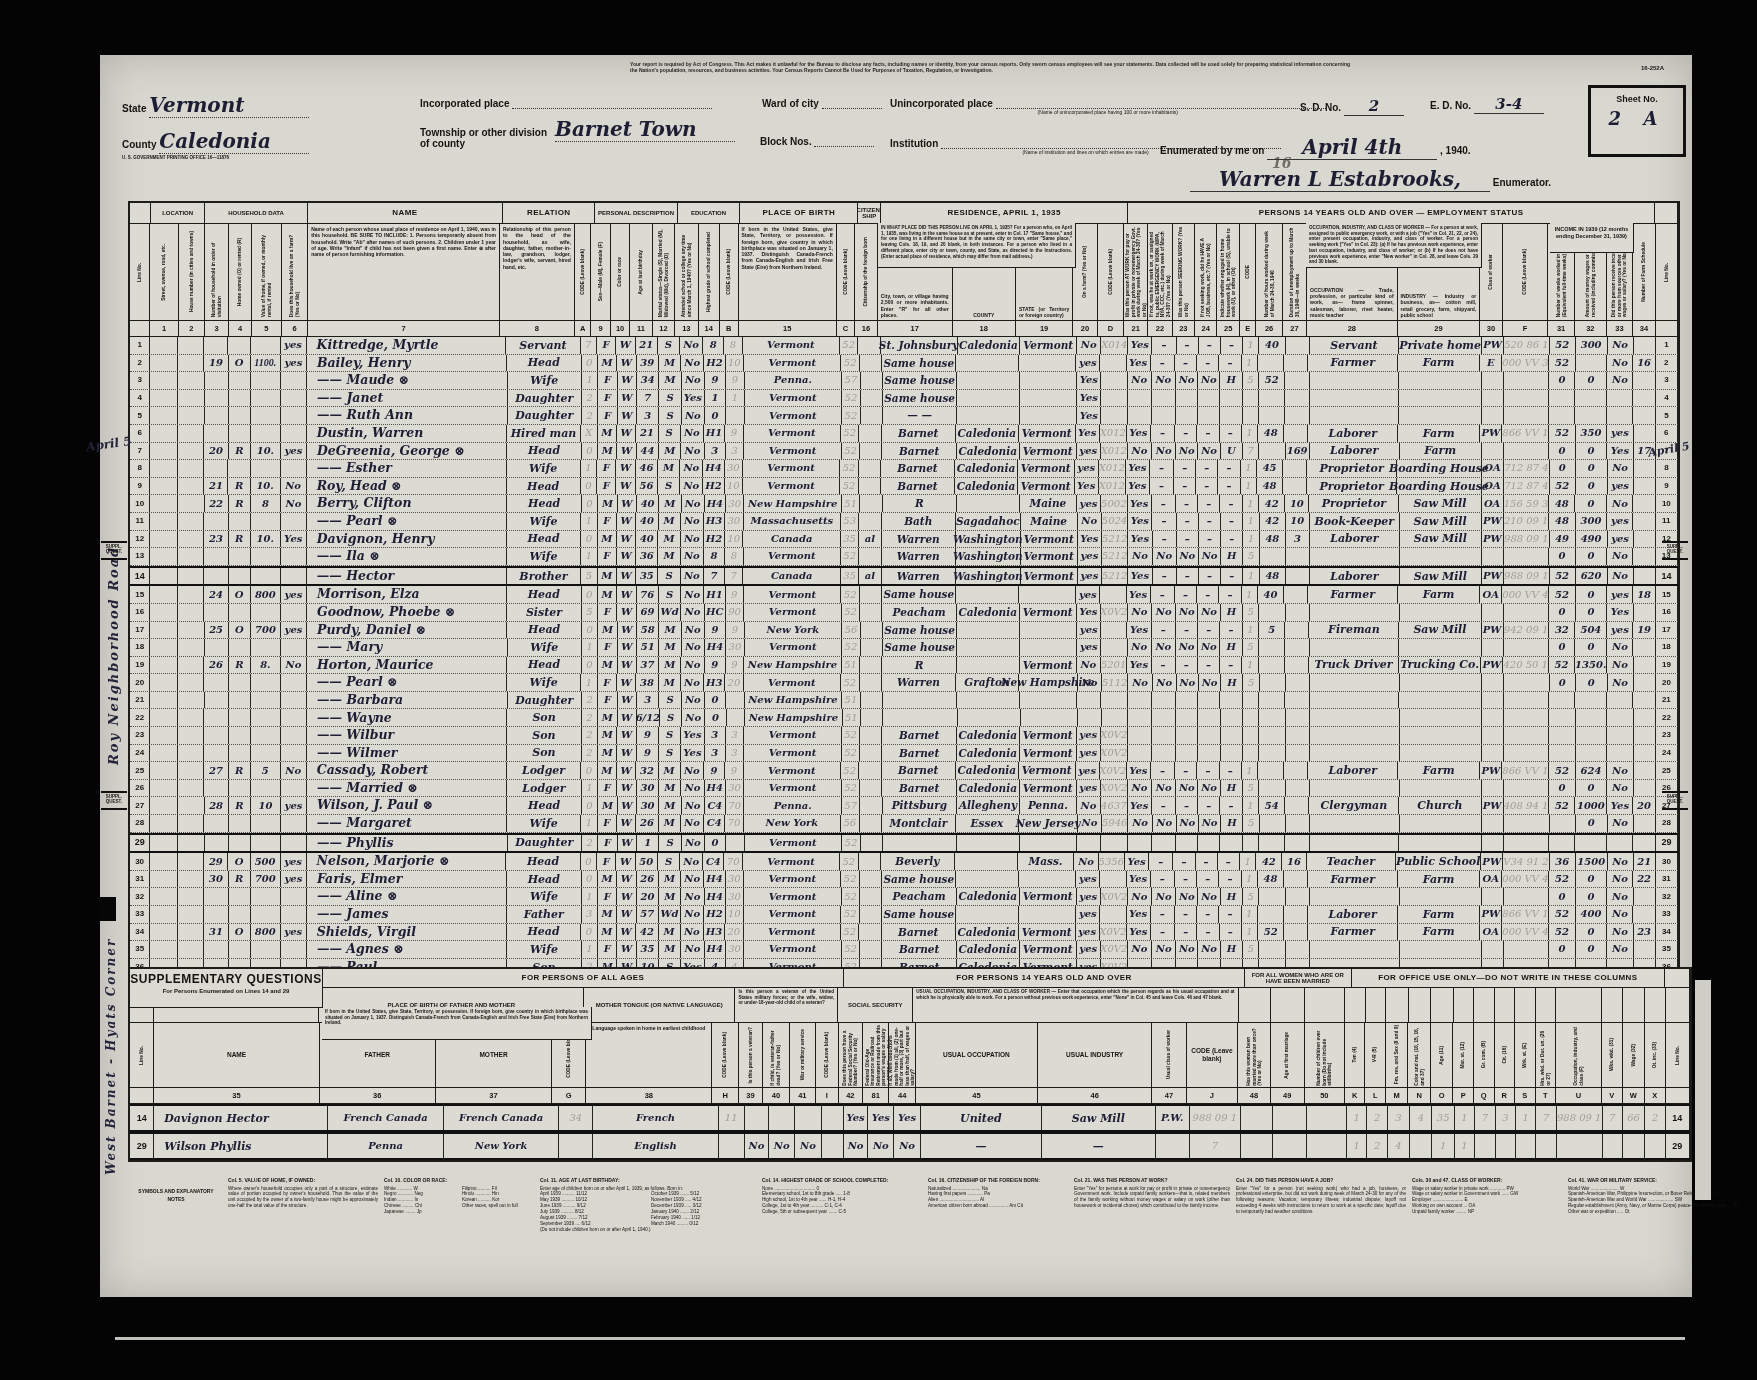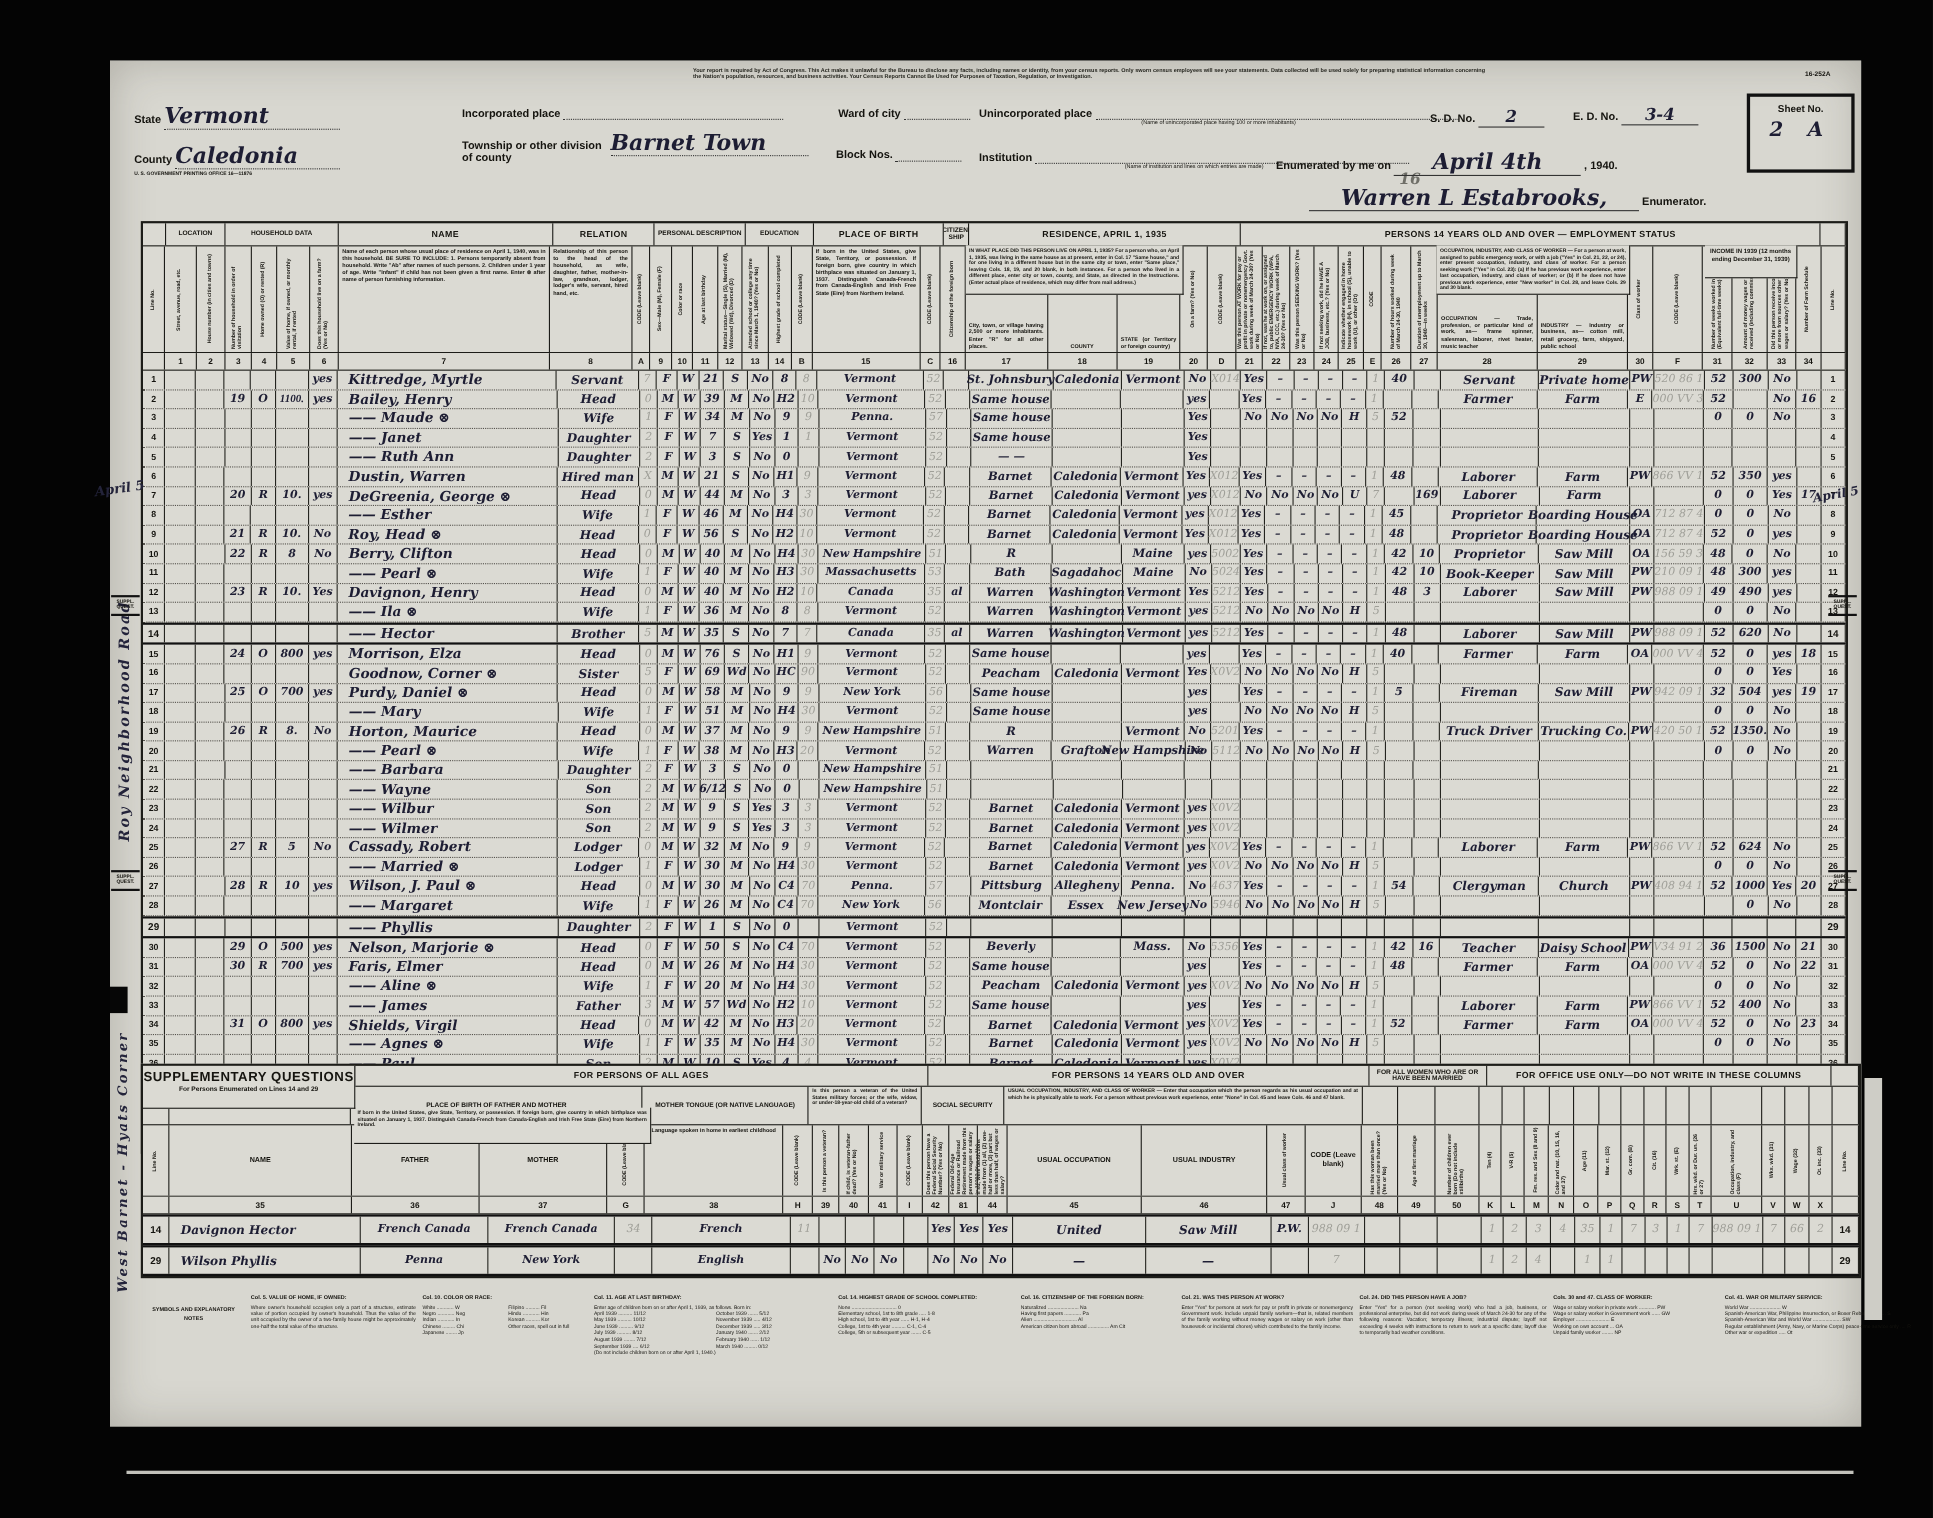--- a/index.html
+++ b/index.html
@@ -993,21 +993,21 @@
           <div class="cell lnc col-ln2" style="width: 22px;">15</div>
         </div>
         <div class="trow" style="height: 16.6px;">
           <div class="cell lnc col-ln" style="width: 20px;">16</div>
           <div class="cell col-street hw" style="width: 28px;"></div>
           <div class="cell col-hno hw" style="width: 26px;"></div>
           <div class="cell col-hh hw" style="width: 24px;"></div>
           <div class="cell col-own hw" style="width: 22px;"></div>
           <div class="cell col-val hw" style="width: 30px;"></div>
           <div class="cell col-farm hw" style="width: 26px;"></div>
-          <div class="cell col-name hw" style="width: 196px;">Goodnow, Corner ⊗</div>
+          <div class="cell col-name hw" style="width: 196px;">Goodnow, Phoebe ⊗</div>
           <div class="cell col-rel hw" style="width: 76px;">Sister</div>
           <div class="cell col-cA pc" style="width: 16px;">5</div>
           <div class="cell col-sex hw" style="width: 19px;">F</div>
           <div class="cell col-race hw" style="width: 19px;">W</div>
           <div class="cell col-age hw" style="width: 22px;">69</div>
           <div class="cell col-mar hw" style="width: 22px;">Wd</div>
           <div class="cell col-sch hw" style="width: 23px;">No</div>
           <div class="cell col-grade hw" style="width: 21px;">HC</div>
           <div class="cell col-cB pc" style="width: 18px;">90</div>
           <div class="cell col-pob hw" style="width: 100px;">Vermont</div>
@@ -1636,21 +1636,21 @@
           <div class="cell col-cD pc" style="width: 26px;">5356</div>
           <div class="cell col-w21 hw" style="width: 24px;">Yes</div>
           <div class="cell col-w22 hw" style="width: 24px;">–</div>
           <div class="cell col-w23 hw" style="width: 22px;">–</div>
           <div class="cell col-w24 hw" style="width: 22px;">–</div>
           <div class="cell col-w25 hw" style="width: 22px;">–</div>
           <div class="cell col-cE pc" style="width: 16px;">1</div>
           <div class="cell col-h26 hw" style="width: 26px;">42</div>
           <div class="cell col-d27 hw" style="width: 24px;">16</div>
           <div class="cell col-occ hw" style="width: 92px;">Teacher</div>
-          <div class="cell col-ind hw" style="width: 84px;">Daisy School</div>
+          <div class="cell col-ind hw" style="width: 84px;">Public School</div>
           <div class="cell col-cls hw" style="width: 22px;">PW</div>
           <div class="cell col-cF pc" style="width: 46px;">V34 91 2</div>
           <div class="cell col-w31 hw" style="width: 26px;">36</div>
           <div class="cell col-w32 hw" style="width: 32px;">1500</div>
           <div class="cell col-w33 hw" style="width: 26px;">No</div>
           <div class="cell col-fs hw" style="width: 22px;">21</div>
           <div class="cell lnc col-ln2" style="width: 22px;">30</div>
         </div>
         <div class="trow" style="height: 16.6px;">
           <div class="cell lnc col-ln" style="width: 20px;">31</div>

